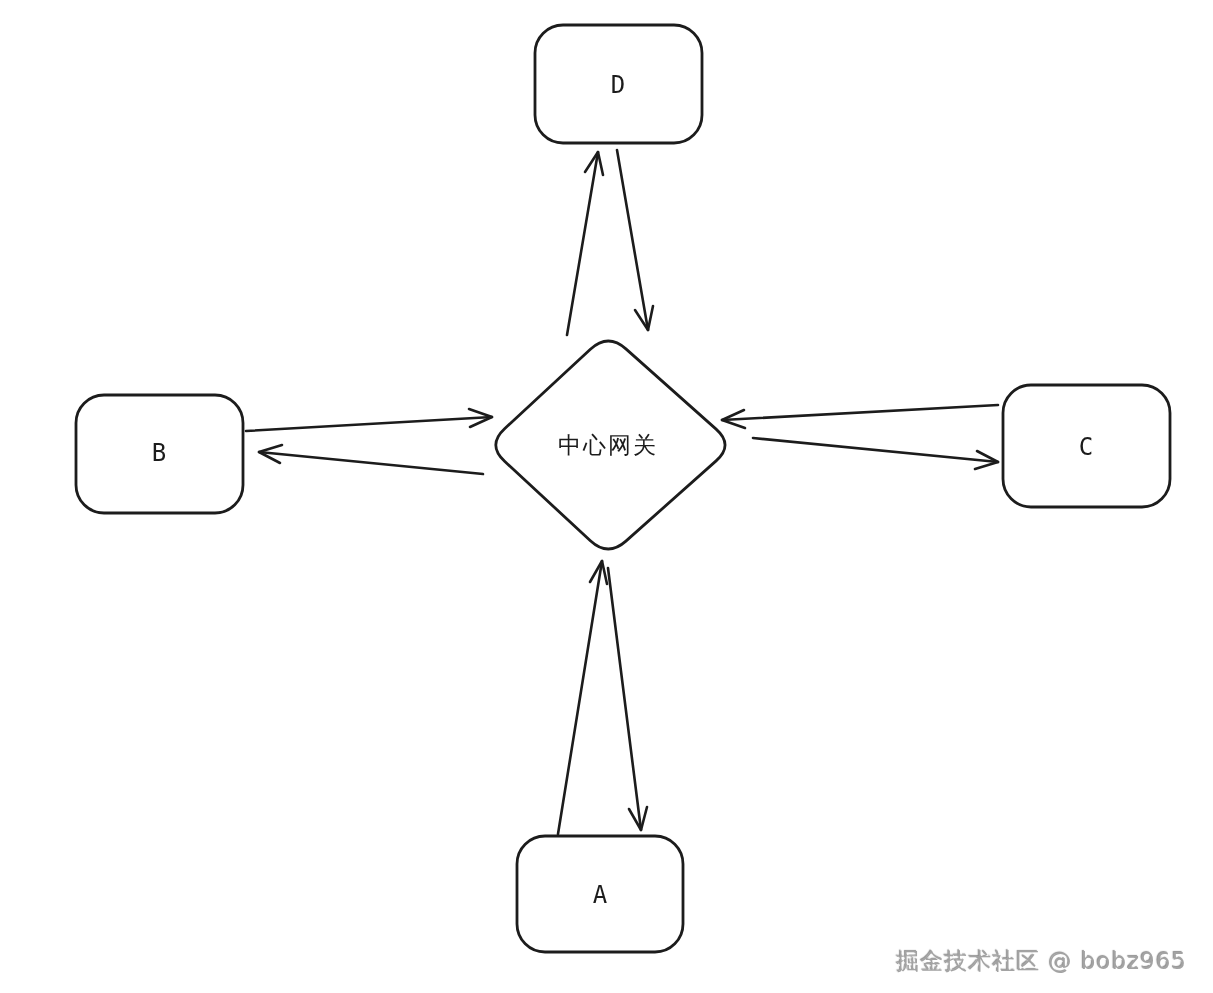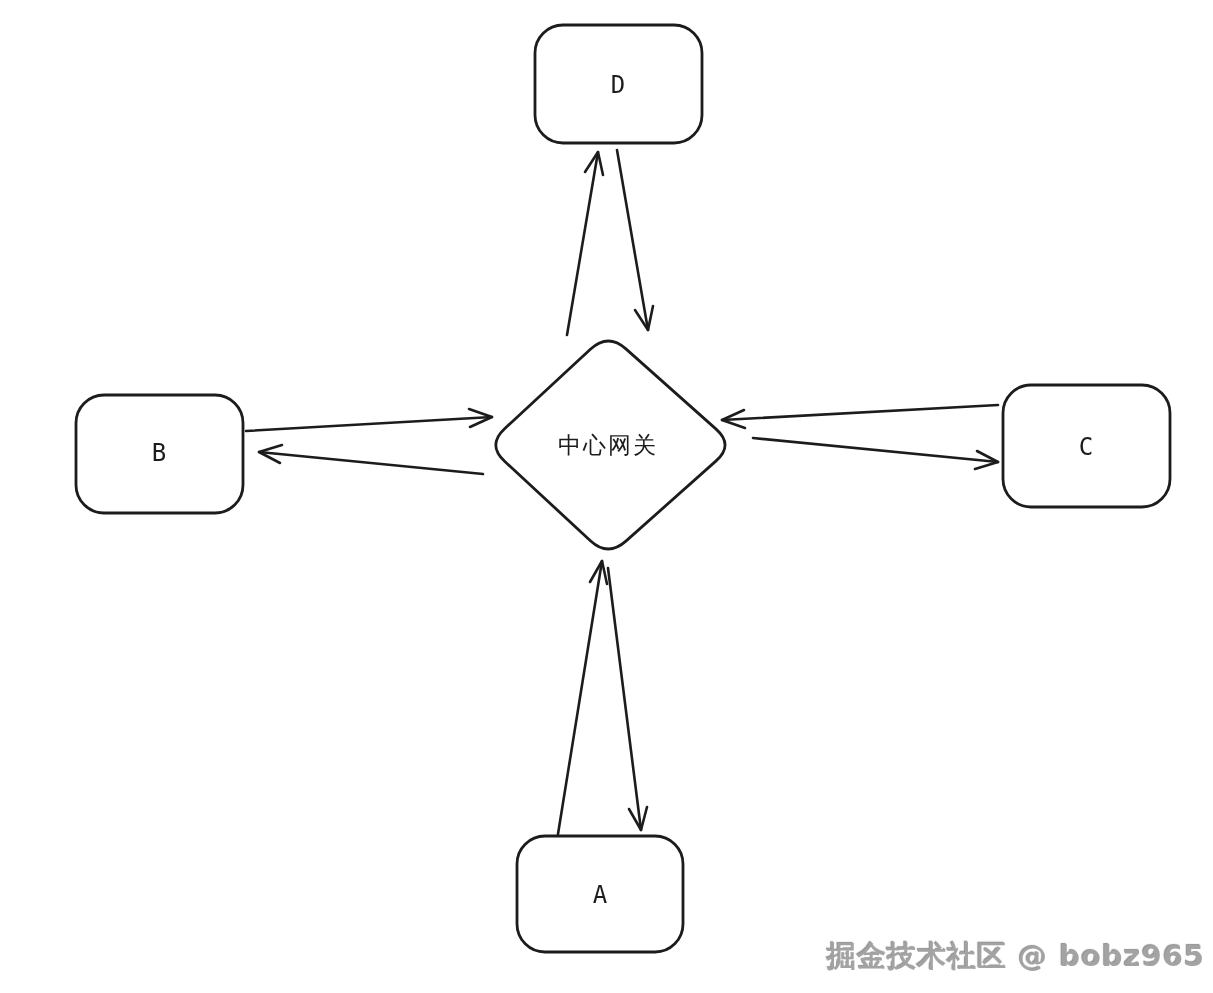--- a/index.html
+++ b/index.html
@@ -26,25 +26,25 @@
   text.center-label {
     font-family: "DejaVu Sans", sans-serif;
     font-size: 23px;
     fill: #1c1c1c;
     text-anchor: middle;
     dominant-baseline: middle;
     letter-spacing: 2px;
   }
   .watermark {
     position: absolute;
-    right: 8px;
+    right: 26px;
     bottom: 16px;
     font-family: "DejaVu Sans", sans-serif;
-    font-size: 29px;
-    font-weight: bold;
+    font-size: 23px;
+    font-weight: normal;
     letter-spacing: 1px;
     color: #a3a3a3;
     text-shadow: 2px 2px 1px #ffffff, -1px -1px 1px #8f8f8f;
     user-select: none;
   }
 </style>
 </head>
 <body>
 
 <div class="stage">

